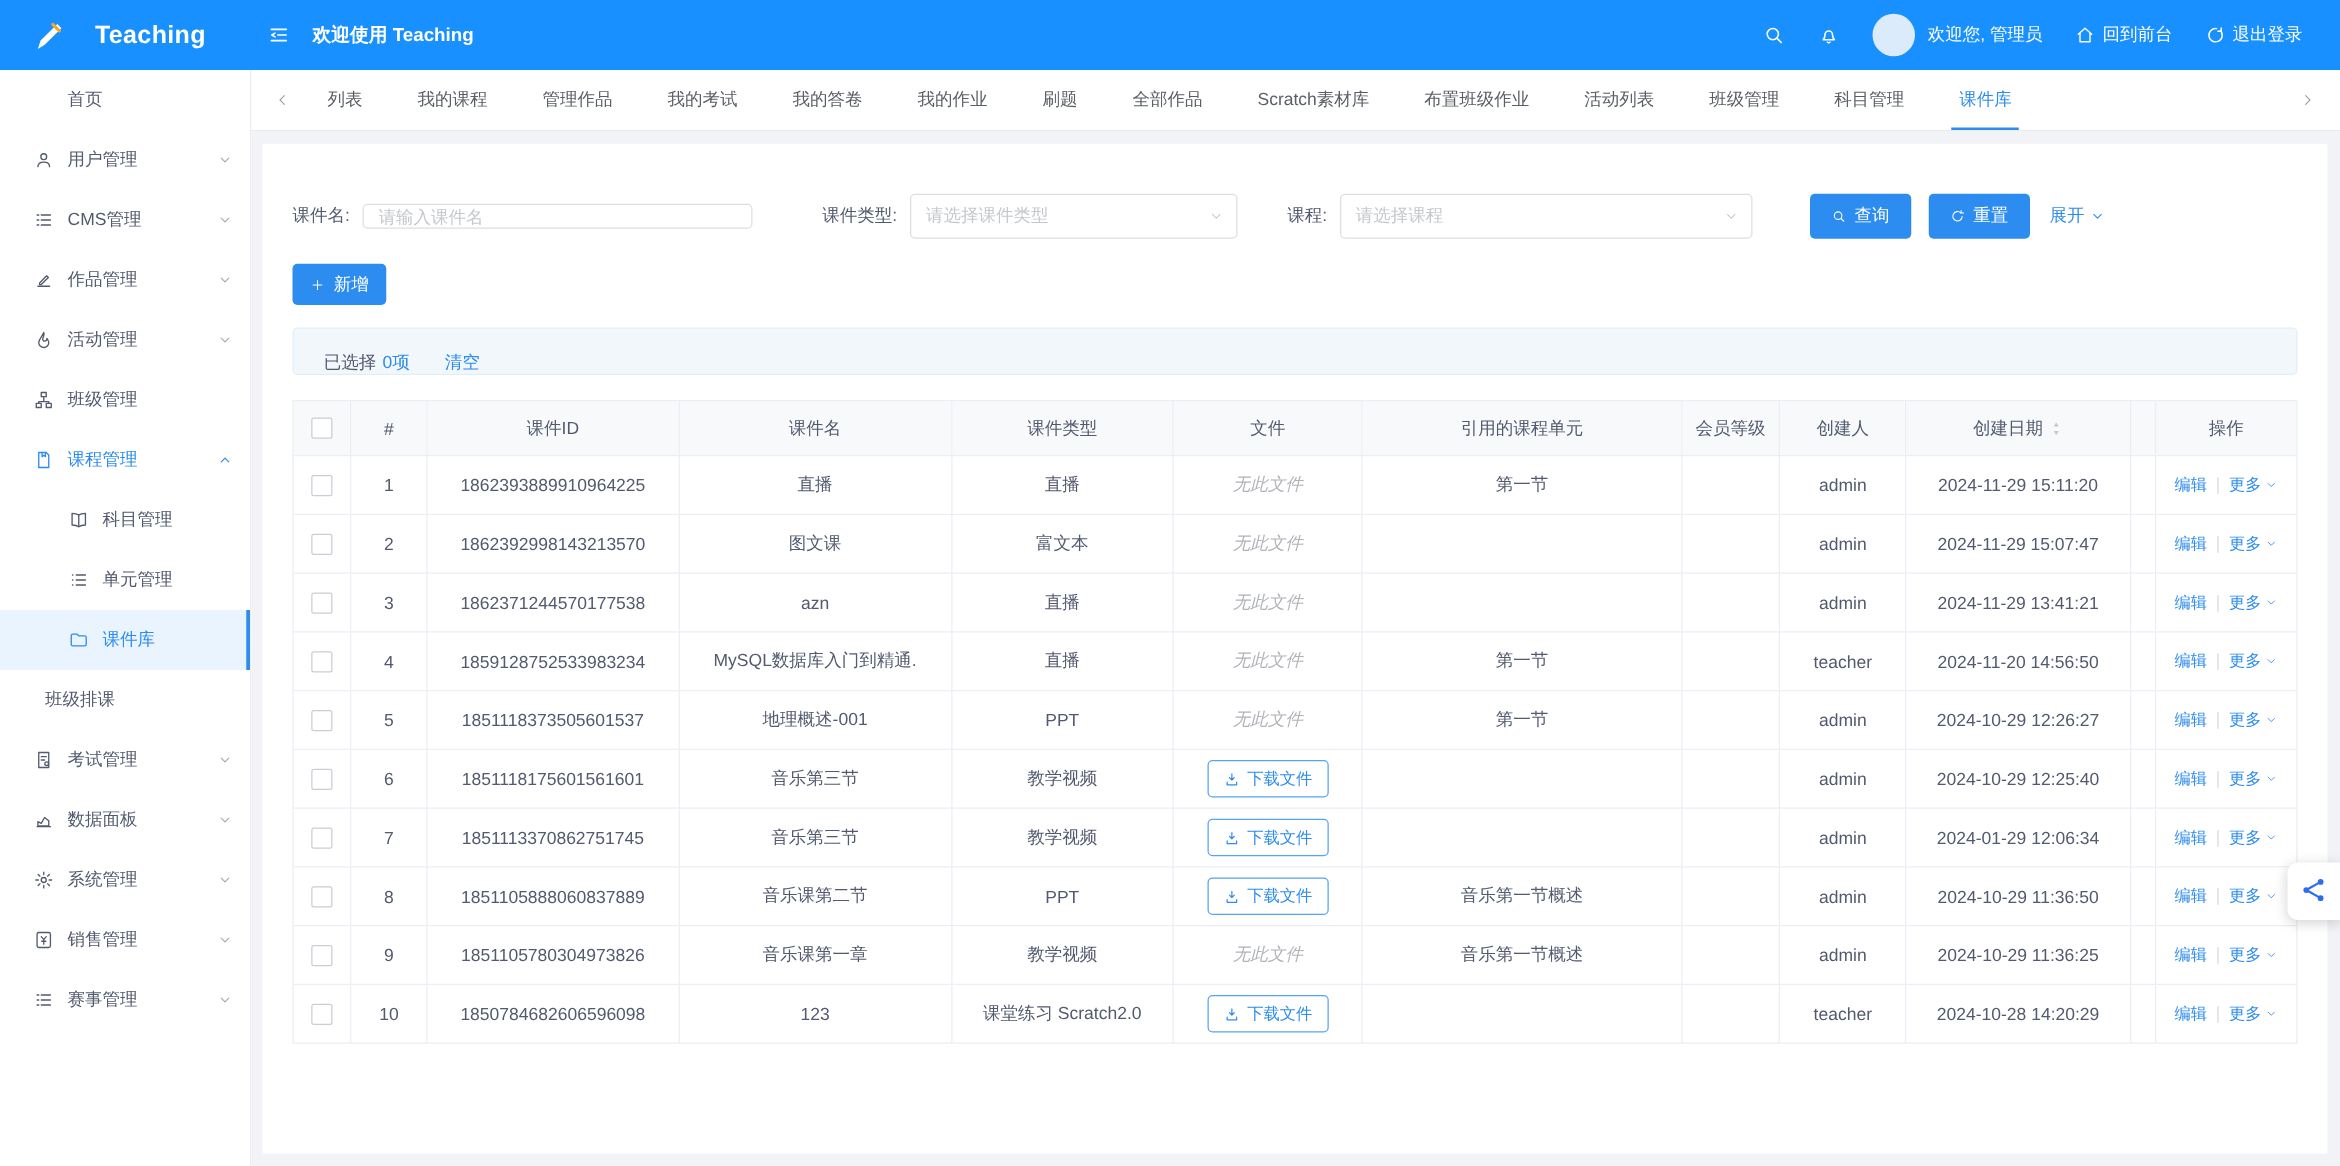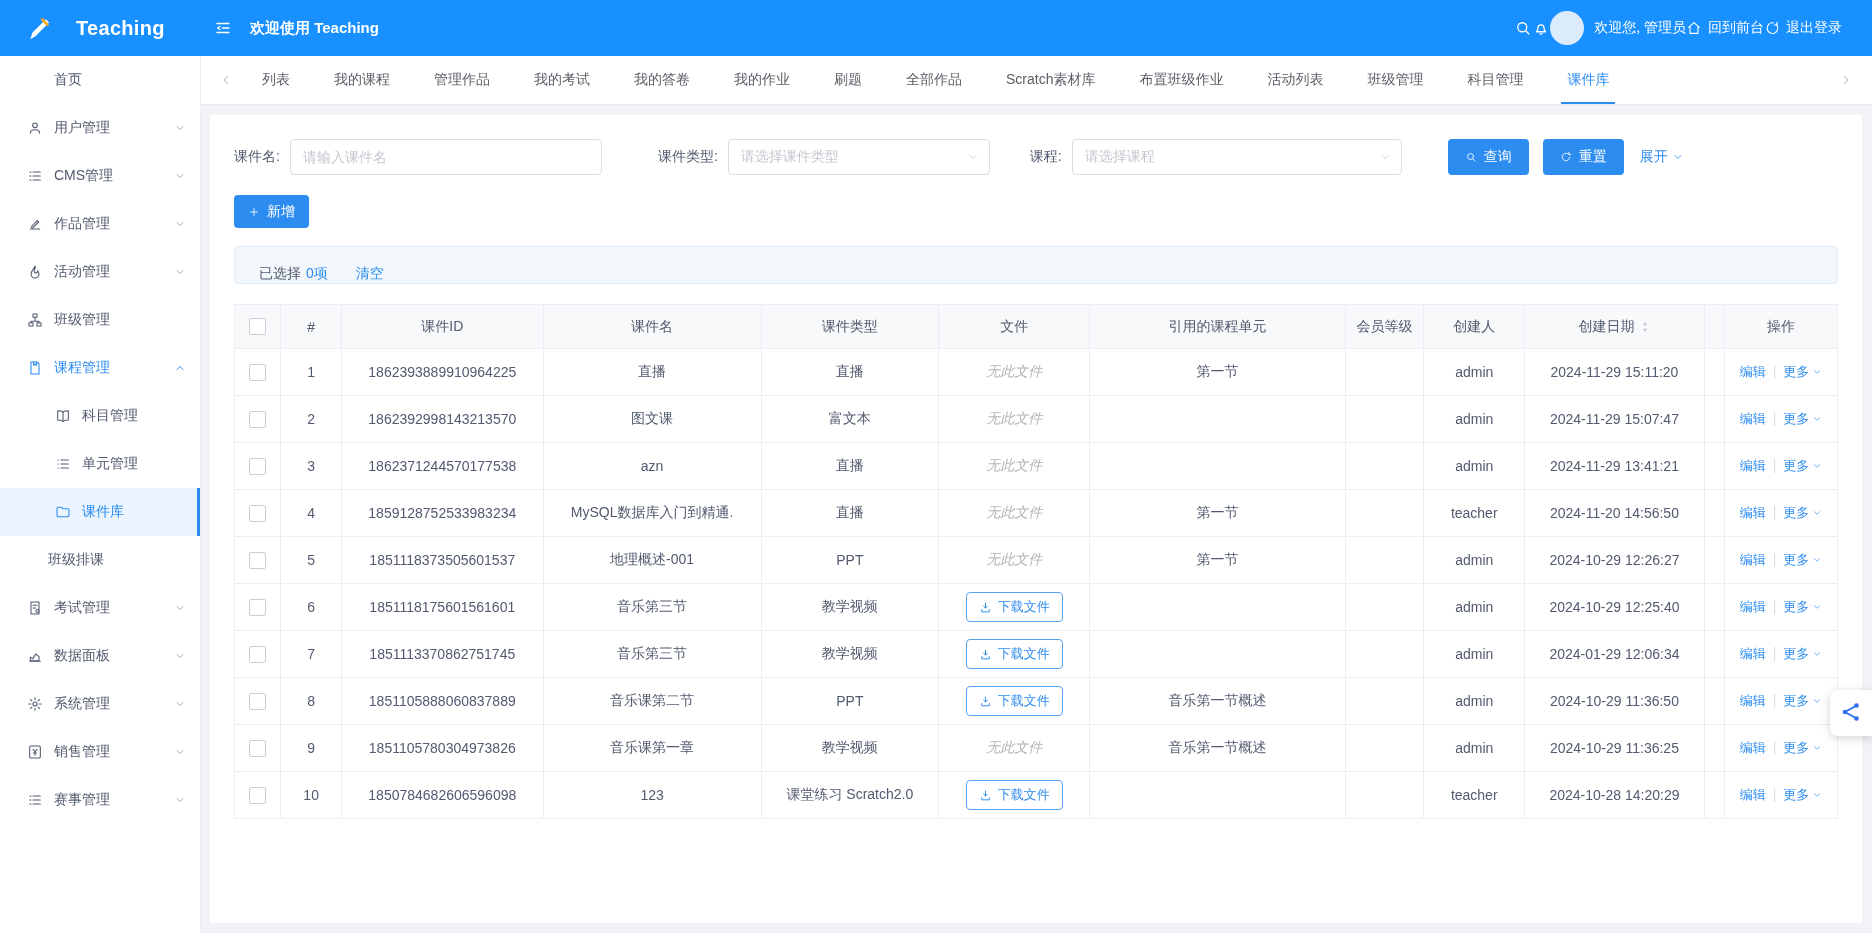--- a/index.html
+++ b/index.html
@@ -9,49 +9,49 @@
   .ico.sm svg{width:12px;height:12px}
   .ico.xs svg{width:10px;height:10px}
   .ico.big svg{width:18px;height:18px}
   
   .topbar{position:fixed;top:0;left:0;right:0;height:56px;background:#1890ff;display:flex;align-items:center;color:#fff;z-index:20}
   .logo-area{width:200px;box-sizing:border-box;display:flex;align-items:center;gap:22px;padding-left:24px;flex:none}
   .logo-mark svg{width:30px;height:30px;display:block}
   .logo-text{font-size:20px;font-weight:bold;letter-spacing:.3px}
   .collapse-btn{margin-left:14px;cursor:pointer;display:flex}
   .welcome{margin-left:18px;font-size:15px;font-weight:600}
-  .topbar-right{margin-left:auto;display:flex;align-items:center;padding-right:30px}
+  .topbar-right{margin-left:auto;display:flex;align-items:center;gap:26px;padding-right:30px}
   .avatar{width:34px;height:34px;border-radius:50%;background:#dcebfb;flex:none}
   .top-link{display:flex;align-items:center;gap:6px;cursor:pointer;white-space:nowrap}
   .greet{display:flex;align-items:center;gap:10px}
   
   .sidebar{position:fixed;top:56px;left:0;bottom:0;width:200px;background:#fff;border-right:1px solid #eceef2;overflow:hidden;z-index:10}
   .side-item{height:48px;display:flex;align-items:center;box-sizing:border-box;padding:0 14px 0 26px;cursor:pointer;color:#515a6e;position:relative}
   .side-item .side-icon{width:18px;margin-right:10px;display:flex;justify-content:center}
   .side-item.child{padding-left:54px}
-  .side-item.child.noicon{padding-left:48px}
+  .side-item.child.noicon{padding-left:36px}
   .side-item.blue{color:#2d8cf0}
   .side-item.active{background:#e9f4fe;color:#2d8cf0}
   .side-item.active::after{content:"";position:absolute;right:0;top:0;bottom:0;width:3px;background:#2d8cf0}
   .side-caret{margin-left:auto;color:#a6aab2;display:flex}
   .side-item.blue .side-caret{color:#2d8cf0}
   
   .main{position:fixed;left:200px;top:56px;right:0;bottom:0;display:flex;flex-direction:column;z-index:5}
   .tabbar{height:48px;flex:none;background:#fff;border-bottom:1px solid #e8eaec;display:flex;align-items:center;padding:0 12px}
   .tab-nav{color:#9aa0a6;padding:0 8px;cursor:pointer;display:flex}
   .tab{padding:0 22px;height:100%;display:flex;align-items:center;color:#5a5e66;cursor:pointer;position:relative;white-space:nowrap}
   .tab.active{color:#2d8cf0}
   .tab.active::after{content:"";position:absolute;left:16px;right:16px;bottom:0;height:2px;background:#2d8cf0}
   .tabbar .spacer{flex:1}
   .content{flex:1;padding:10px;overflow:hidden}
-  .card{background:#fff;height:100%;box-sizing:border-box;padding:24px 24px;border-radius:2px}
+  .card{background:#fff;height:100%;box-sizing:border-box;padding:40px 24px;border-radius:2px}
   
   .filter-row{display:flex;align-items:center}
   .f-label{margin-right:10px;white-space:nowrap}
-  .f-input{height:36px;border:1px solid #dcdee2;border-radius:4px;padding:0 12px;width:312px;font-size:14px;color:#515a6e;box-sizing:border-box;outline:none;font-family:inherit}
+  .f-input{height:20px;border:1px solid #dcdee2;border-radius:4px;padding:0 12px;width:312px;font-size:14px;color:#515a6e;box-sizing:border-box;outline:none;font-family:inherit}
   .f-input::placeholder{color:#c5c8ce}
   .select-box{height:36px;border:1px solid #dcdee2;border-radius:4px;display:flex;align-items:center;justify-content:space-between;padding:0 10px 0 12px;color:#c5c8ce;box-sizing:border-box;background:#fff;cursor:pointer}
   .sb-type{width:262px;margin-right:40px}
   .sb-course{width:330px;margin-right:46px}
   .gap-lg{margin-right:56px}
   .sel-caret{color:#c5c8ce;display:flex}
   .btn{height:36px;border:none;border-radius:4px;background:#2d8cf0;color:#fff;font-size:14px;display:inline-flex;align-items:center;gap:7px;padding:0 17px;cursor:pointer;font-family:inherit}
   .btn+.btn{margin-left:14px}
   .expand-link{color:#2d8cf0;display:inline-flex;align-items:center;gap:4px;cursor:pointer;margin-left:16px}
   

